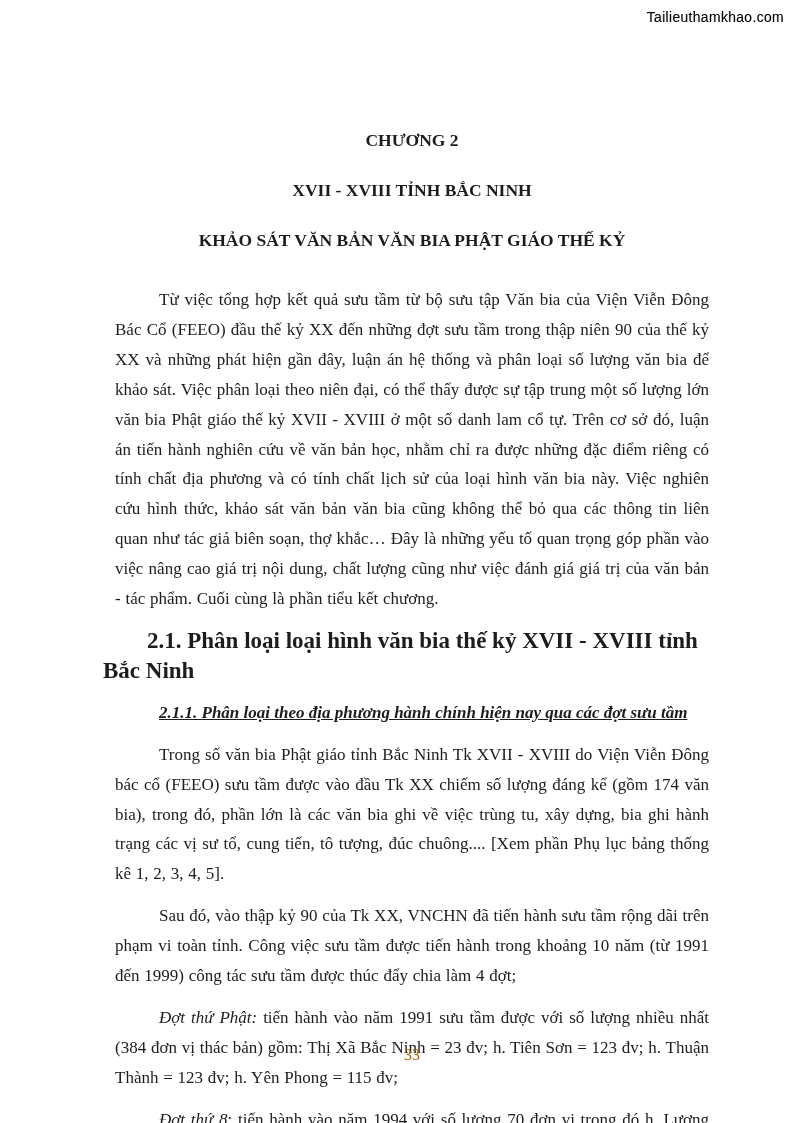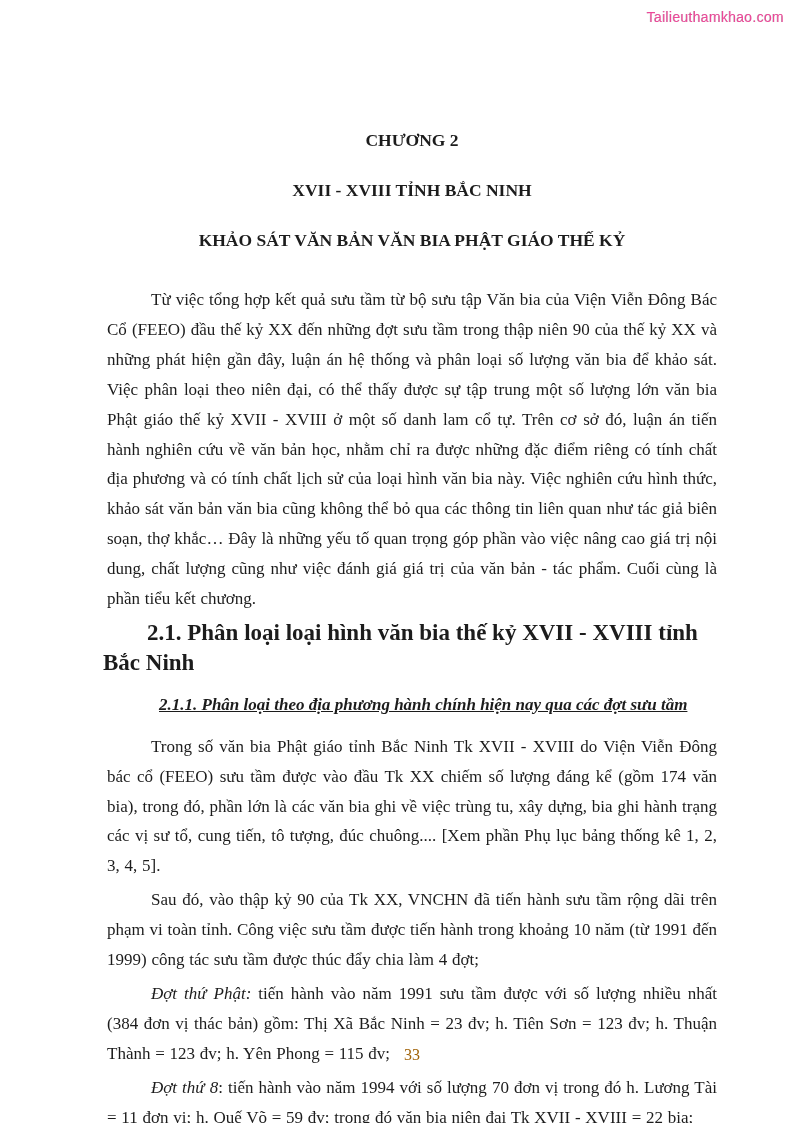--- a/index.html
+++ b/index.html
@@ -15,41 +15,41 @@
     overflow: hidden;
     font-family: "Liberation Serif", "DejaVu Serif", serif;
     color: #1c1c1c;
   }
   .watermark {
     position: absolute;
     top: 9px;
     right: 10px;
     font-family: "Liberation Sans", "DejaVu Sans", sans-serif;
     font-size: 14px;
-    color: #ec4899;
+    color: #000000;
     text-shadow: 1px 1px 0 #ffffff, -0.5px -0.5px 0 #bdbdbd;
     letter-spacing: 0.3px;
     user-select: none;
   }
   .content {
     position: absolute;
     left: 103px;
     top: 106px;
     width: 618px;
   }
   .chapter-title {
     text-align: center;
     font-weight: bold;
     font-size: 17.5px;
     line-height: 31px;
     margin: 0 0 29px 0;
   }
   .title-line { display: block; margin-top: 19px; }
   .para {
-    margin: 4px;
+    margin: 12px;
     font-size: 17px;
     line-height: 29.9px;
     text-align: justify;
     text-indent: 44px;
     word-spacing: 0.5px;
   }
   .heading-1 {
     margin: 0;
     font-size: 23px;
     line-height: 29.9px;

